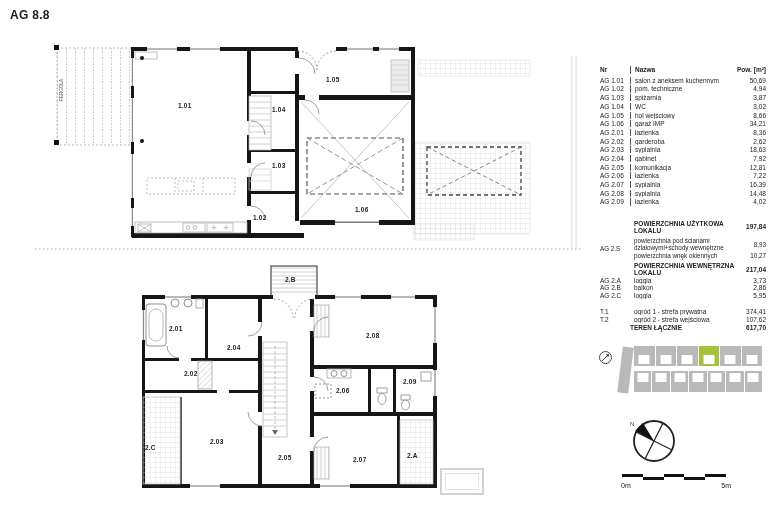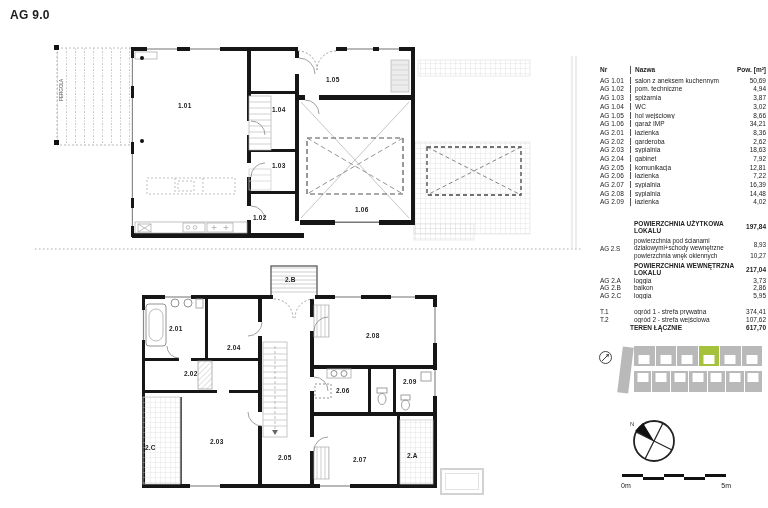--- a/index.html
+++ b/index.html
@@ -49,21 +49,21 @@
   .sb-bars{position:relative;width:104px;height:7px;margin-left:1px}
   .sb-seg{position:absolute;height:3px;background:#111}
   .sb-labels{display:flex;justify-content:space-between;width:110px;font-size:7px;margin-top:1px;color:#222}
   
   .ext-stair{position:absolute;left:440px;top:468px;width:40px;height:23px;border:2px solid #d2d2d2}
   .ext-stair .inner{position:absolute;left:3px;top:3px;right:3px;bottom:3px;border:1px solid #e2e2e2}
 </style>
 </head>
 <body>
 
-<div class="title">AG 9.0</div>
+<div class="title">AG 8.8</div>
 
 <div class="plan" style="left:35px;top:28px;width:560px;height:232px">
   <svg width="560" height="232" viewBox="0 0 560 232">
     <defs>
       <pattern id="pat-grid" width="5" height="5" patternUnits="userSpaceOnUse">
         <path d="M5 0H0V5" fill="none" stroke="#d8d8d8" stroke-width="0.7"></path>
       </pattern>
       <pattern id="pat-pergola" width="9" height="6" patternUnits="userSpaceOnUse">
         <line x1="4.5" y1="0" x2="4.5" y2="6" stroke="#c4c4c4" stroke-width="1" stroke-dasharray="1,1.6"></line>
       </pattern>

